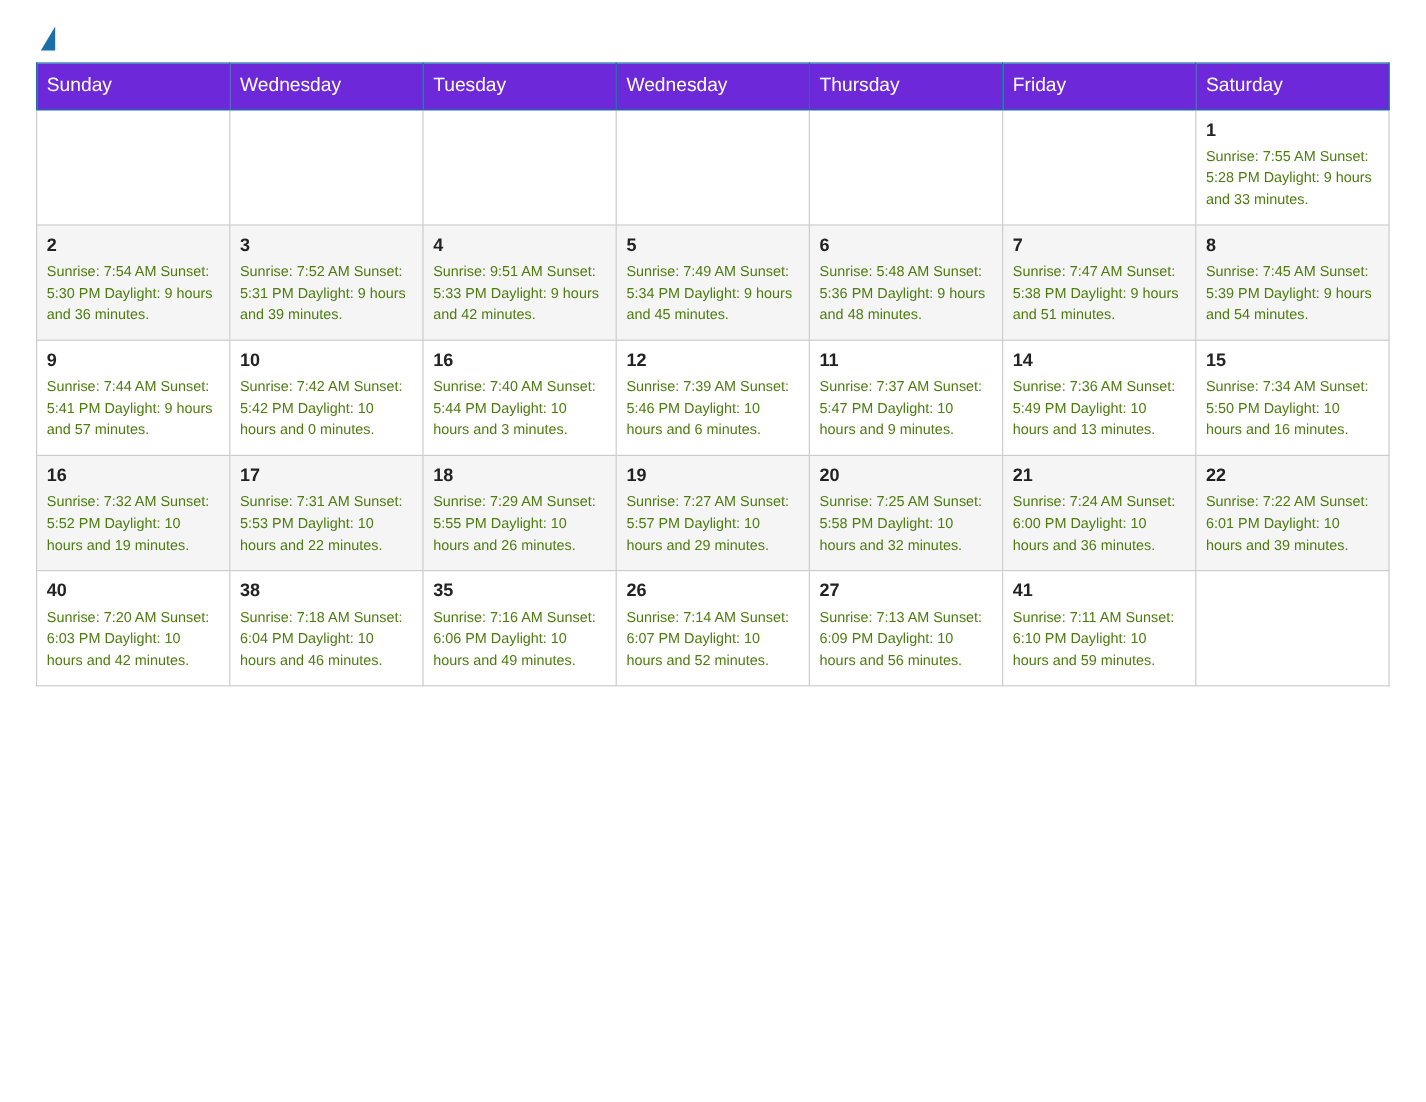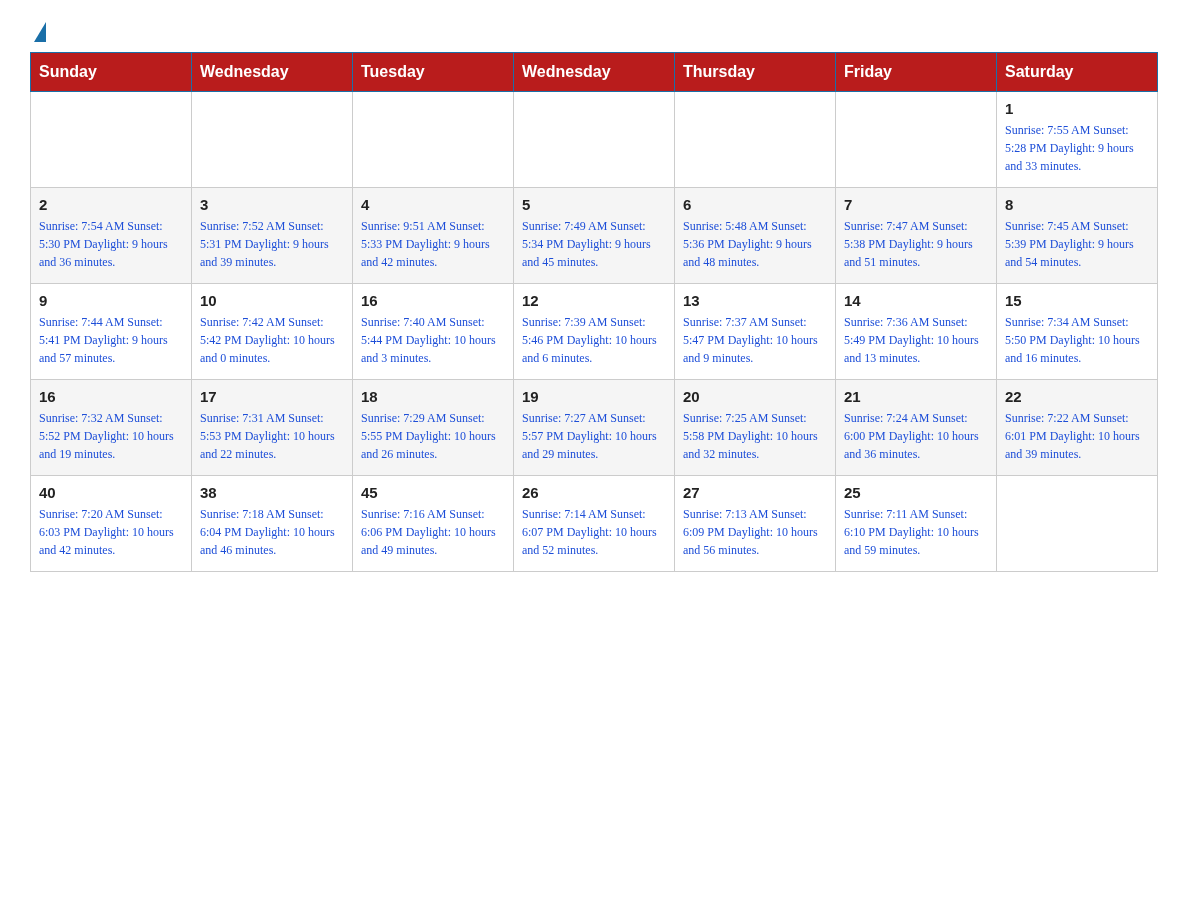--- a/index.html
+++ b/index.html
@@ -85,31 +85,30 @@
     }
     .day-number {
       font-size: 15px;
       font-weight: bold;
       color: #222;
       display: block;
       margin-bottom: 4px;
     }
     .day-info {
       font-size: 12px;
-      color: #1d4ed8;
+      color: #4d7c0f;
       line-height: 1.5;
-      font-family: Liberation Serif, serif;
     }
     .empty-cell {
       background: #f9f9f9;
     }
     
     .row-even td { background: #f0f4f8; }
     .row-odd td { background: #ffffff; }
-    .calendar thead tr th { background-color: #b91c1c; font-weight: bold; }
+    .calendar thead tr th { background-color: #6d28d9; }
   </style>
 </head>
 <body>
 
 <div class="header">
   <div class="logo">
     <div class="logo-top">
       <span class="logo-general"></span>
       <div class="logo-triangle"></div>
     </div>
@@ -211,21 +210,21 @@
 Sunset: 5:44 PM
 Daylight: 10 hours and 3 minutes.</div>
         </td>
         <td>
           <span class="day-number">12</span>
           <div class="day-info">Sunrise: 7:39 AM
 Sunset: 5:46 PM
 Daylight: 10 hours and 6 minutes.</div>
         </td>
         <td>
-          <span class="day-number">13</span>
+          <span class="day-number">11</span>
           <div class="day-info">Sunrise: 7:37 AM
 Sunset: 5:47 PM
 Daylight: 10 hours and 9 minutes.</div>
         </td>
         <td>
           <span class="day-number">14</span>
           <div class="day-info">Sunrise: 7:36 AM
 Sunset: 5:49 PM
 Daylight: 10 hours and 13 minutes.</div>
         </td>
@@ -287,39 +286,39 @@
 Sunset: 6:03 PM
 Daylight: 10 hours and 42 minutes.</div>
         </td>
         <td>
           <span class="day-number">38</span>
           <div class="day-info">Sunrise: 7:18 AM
 Sunset: 6:04 PM
 Daylight: 10 hours and 46 minutes.</div>
         </td>
         <td>
-          <span class="day-number">45</span>
+          <span class="day-number">35</span>
           <div class="day-info">Sunrise: 7:16 AM
 Sunset: 6:06 PM
 Daylight: 10 hours and 49 minutes.</div>
         </td>
         <td>
           <span class="day-number">26</span>
           <div class="day-info">Sunrise: 7:14 AM
 Sunset: 6:07 PM
 Daylight: 10 hours and 52 minutes.</div>
         </td>
         <td>
           <span class="day-number">27</span>
           <div class="day-info">Sunrise: 7:13 AM
 Sunset: 6:09 PM
 Daylight: 10 hours and 56 minutes.</div>
         </td>
         <td>
-          <span class="day-number">25</span>
+          <span class="day-number">41</span>
           <div class="day-info">Sunrise: 7:11 AM
 Sunset: 6:10 PM
 Daylight: 10 hours and 59 minutes.</div>
         </td>
         <td class="empty-cell"></td>
       </tr>
     </tbody>
 </table>
 
 </body></html>

